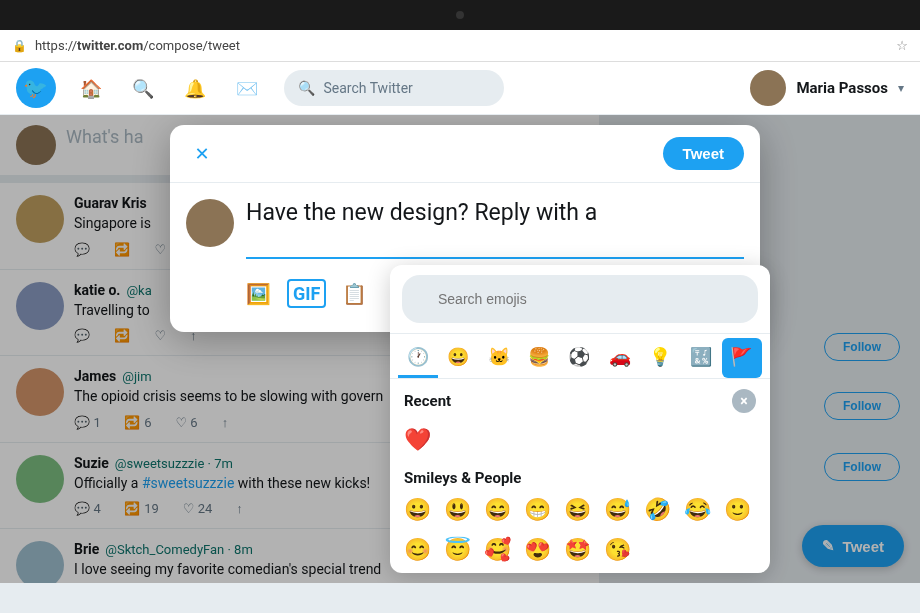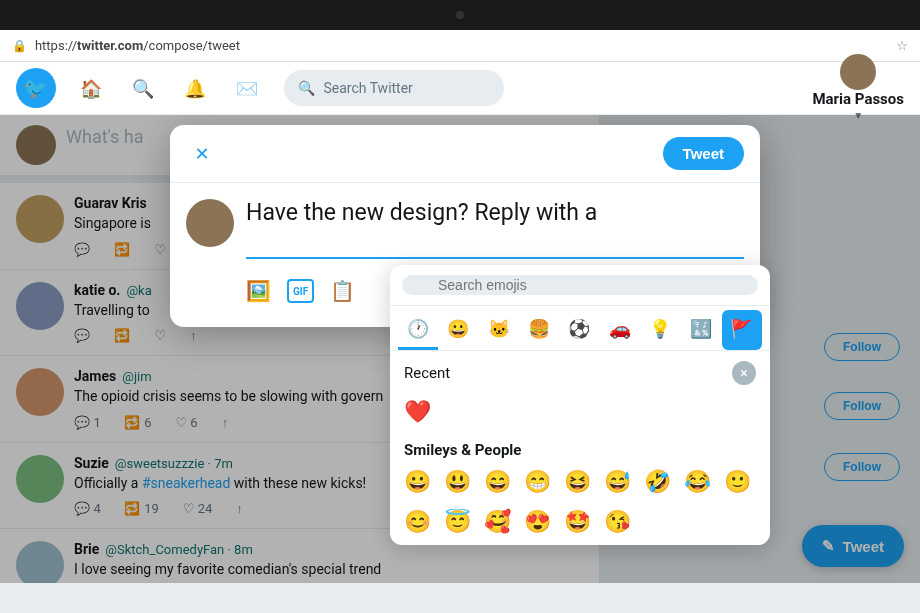--- a/index.html
+++ b/index.html
@@ -69,21 +69,21 @@
       align-items: center;
       padding: 0 14px;
       color: #657786;
       font-size: 14px;
       gap: 8px;
     }
     .header-right {
       margin-left: auto;
       display: flex;
       align-items: center;
-      flex-direction: column;
+      gap: 10px;
     }
     .user-avatar-header {
       width: 36px; height: 36px;
       background: #8b7355;
       border-radius: 50%;
       overflow: hidden;
     }
     .user-name-header {
       font-weight: 700;
       font-size: 15px;
@@ -266,21 +266,21 @@
       box-shadow: 0 4px 24px rgba(0,0,0,0.2);
       z-index: 30;
       overflow: hidden;
     }
     .emoji-search-bar {
       padding: 10px 12px;
       border-bottom: 1px solid #e6ecf0;
     }
     .emoji-search-input {
       width: 100%;
-      height: 20px;
+      height: 48px;
       background: #e6ecf0;
       border: none;
       border-radius: 18px;
       padding: 0 14px 0 36px;
       font-size: 14px;
       color: #657786;
       outline: none;
       position: relative;
     }
     .emoji-search-wrapper {
@@ -311,21 +311,21 @@
       border-bottom: 3px solid transparent;
     }
     .emoji-tab.active {
       border-bottom: 3px solid #1da1f2;
     }
     .emoji-section-header {
       display: flex;
       align-items: center;
       justify-content: space-between;
       padding: 10px 14px 6px;
-      font-weight: 400;
+      font-weight: 700;
       font-size: 15px;
       color: #14171a;
     }
     .emoji-clear {
       width: 24px; height: 24px;
       border-radius: 50%;
       background: #aab8c2;
       display: flex; align-items: center; justify-content: center;
       color: #fff;
       font-size: 14px;
@@ -477,21 +477,21 @@
         </div>
       </div>
 
       <div class="tweet-item">
         <div class="tweet-avatar avatar-4"></div>
         <div class="tweet-body">
           <div class="tweet-header">
             <span class="tweet-name">Suzie</span>
             <span class="tweet-handle">@sweetsuzzzie · 7m</span>
           </div>
-          <div class="tweet-text">Officially a <span class="tweet-link">#sneakerhead</span> with these new kicks!</div>
+          <div class="tweet-text">Officially a <span class="tweet-link">#sweetsuzzzie</span> with these new kicks!</div>
           <div class="tweet-actions">
             <span class="tweet-action">💬 4</span>
             <span class="tweet-action">🔁 19</span>
             <span class="tweet-action">♡ 24</span>
             <span class="tweet-action">↑</span>
           </div>
         </div>
       </div>
 
       <div class="tweet-item">
@@ -519,21 +519,21 @@
       <div class="compose-header">
         <div class="close-btn">✕</div>
         <button class="tweet-btn-modal">Tweet</button>
       </div>
       <div class="compose-body">
         <div class="compose-avatar"></div>
         <div class="compose-text-area">
           <div class="compose-text">Have the new design? Reply with a</div>
           <div class="compose-icons">
             <span class="compose-icon">🖼️</span>
-            <span class="compose-icon" style="font-size:10px;font-weight:700;border:2px solid #1da1f2;border-radius:4px;padding:2px 4px;color:#1da1f2;">GIF</span>
+            <span class="compose-icon" style="font-size:18px;font-weight:700;border:2px solid #1da1f2;border-radius:4px;padding:2px 4px;color:#1da1f2;">GIF</span>
             <span class="compose-icon">📋</span>
           </div>
         </div>
       </div>
 
       <div class="emoji-picker">
         <div class="emoji-search-bar">
           <div class="emoji-search-wrapper">
             <span class="emoji-search-icon">🔍</span>
             <input class="emoji-search-input" type="text" placeholder="Search emojis" style="">

